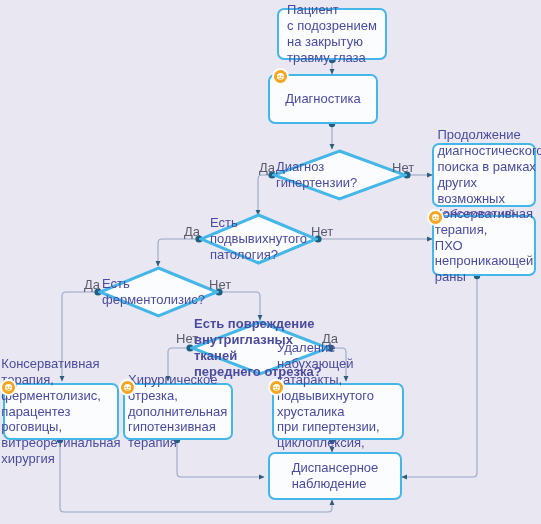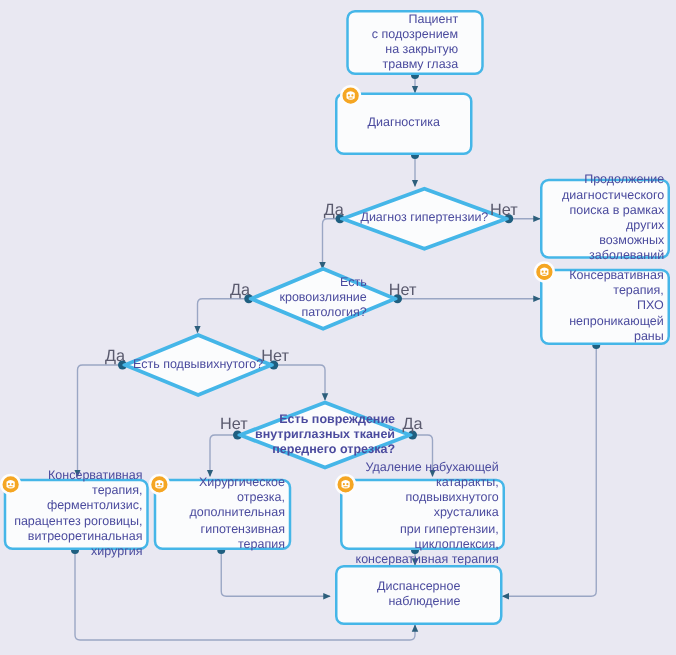--- a/index.html
+++ b/index.html
@@ -17,23 +17,23 @@
     position: absolute; left: 0; top: 0;
     width: 541px; height: 524px;
     pointer-events: none;
   }
   .node {
     position: absolute;
     box-sizing: border-box;
     display: flex;
     align-items: center;
     justify-content: center;
-    text-align: right;
+    text-align: left;
     color: #4b4b9e;
-    font-size: 10px;
+    font-size: 13px;
     line-height: 1.22;
     z-index: 3;
   }
   .node.process {
     background: #fbfcfd;
     border: 2px solid #45b6e8;
     border-radius: 7px;
   }
   .node.process .label {
     padding: 2px 3px;
@@ -169,21 +169,21 @@
 поиска в рамках
 других возможных
 заболеваний</div>
   </div>
 
   <div class="node decision" style="left:199px; top:213px; width:119px; height:52px;">
     <svg class="dia" viewBox="0 0 119 52" preserveAspectRatio="none">
       <polygon points="59.5,2 117,26 59.5,50 2,26" fill="#fbfcfd" stroke="#45b6e8" stroke-width="3"></polygon>
     </svg>
     <div class="label">Есть
-кровоизлияние
+подвывихнутого
 патология?</div>
   </div>
   <div class="edge-label" style="left:184px; top:224px;">Да</div>
   <div class="edge-label" style="left:311px; top:224px;">Нет</div>
 
   <div class="node process" style="left:432px; top:215px; width:104px; height:61px;">
     <div class="label">Консервативная
 терапия,
 ПХО непроникающей
 раны</div>
@@ -195,21 +195,21 @@
       <circle cx="5.1" cy="6.3" r="0.85" fill="#f5a623"></circle>
       <circle cx="7.9" cy="6.3" r="0.85" fill="#f5a623"></circle>
       <path d="M4.9 8.4 L8.1 8.4" stroke="#f5a623" stroke-width="0.9" fill="none"></path>
     </svg>
   </div>
 
   <div class="node decision" style="left:98px; top:266px; width:121px; height:52px;">
     <svg class="dia" viewBox="0 0 121 52" preserveAspectRatio="none">
       <polygon points="60.5,2 119,26 60.5,50 2,26" fill="#fbfcfd" stroke="#45b6e8" stroke-width="3"></polygon>
     </svg>
-    <div class="label">Есть подвывихнутого?</div>
+    <div class="label">Есть ферментолизис?</div>
   </div>
   <div class="edge-label" style="left:84px; top:277px;">Да</div>
   <div class="edge-label" style="left:209px; top:277px;">Нет</div>
 
   <div class="node decision" style="left:190px; top:320px; width:140px; height:56px;font-weight:bold;">
     <svg class="dia" viewBox="0 0 140 56" preserveAspectRatio="none">
       <polygon points="70,2 138,28 70,54 2,28" fill="#fbfcfd" stroke="#45b6e8" stroke-width="3"></polygon>
     </svg>
     <div class="label">Есть повреждение
 внутриглазных тканей

